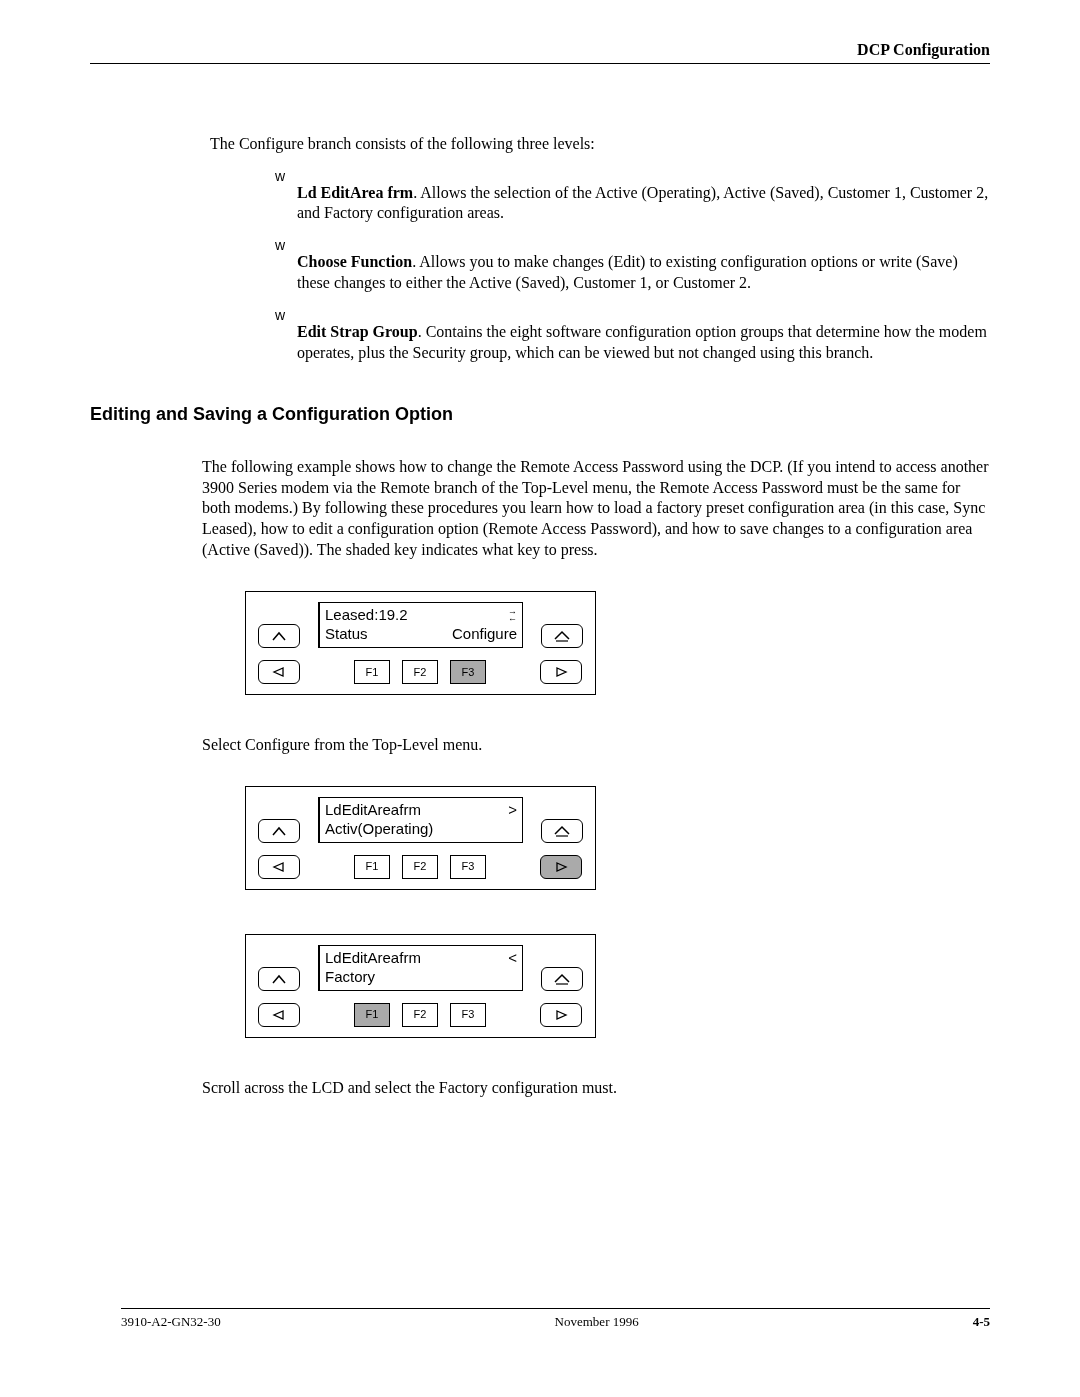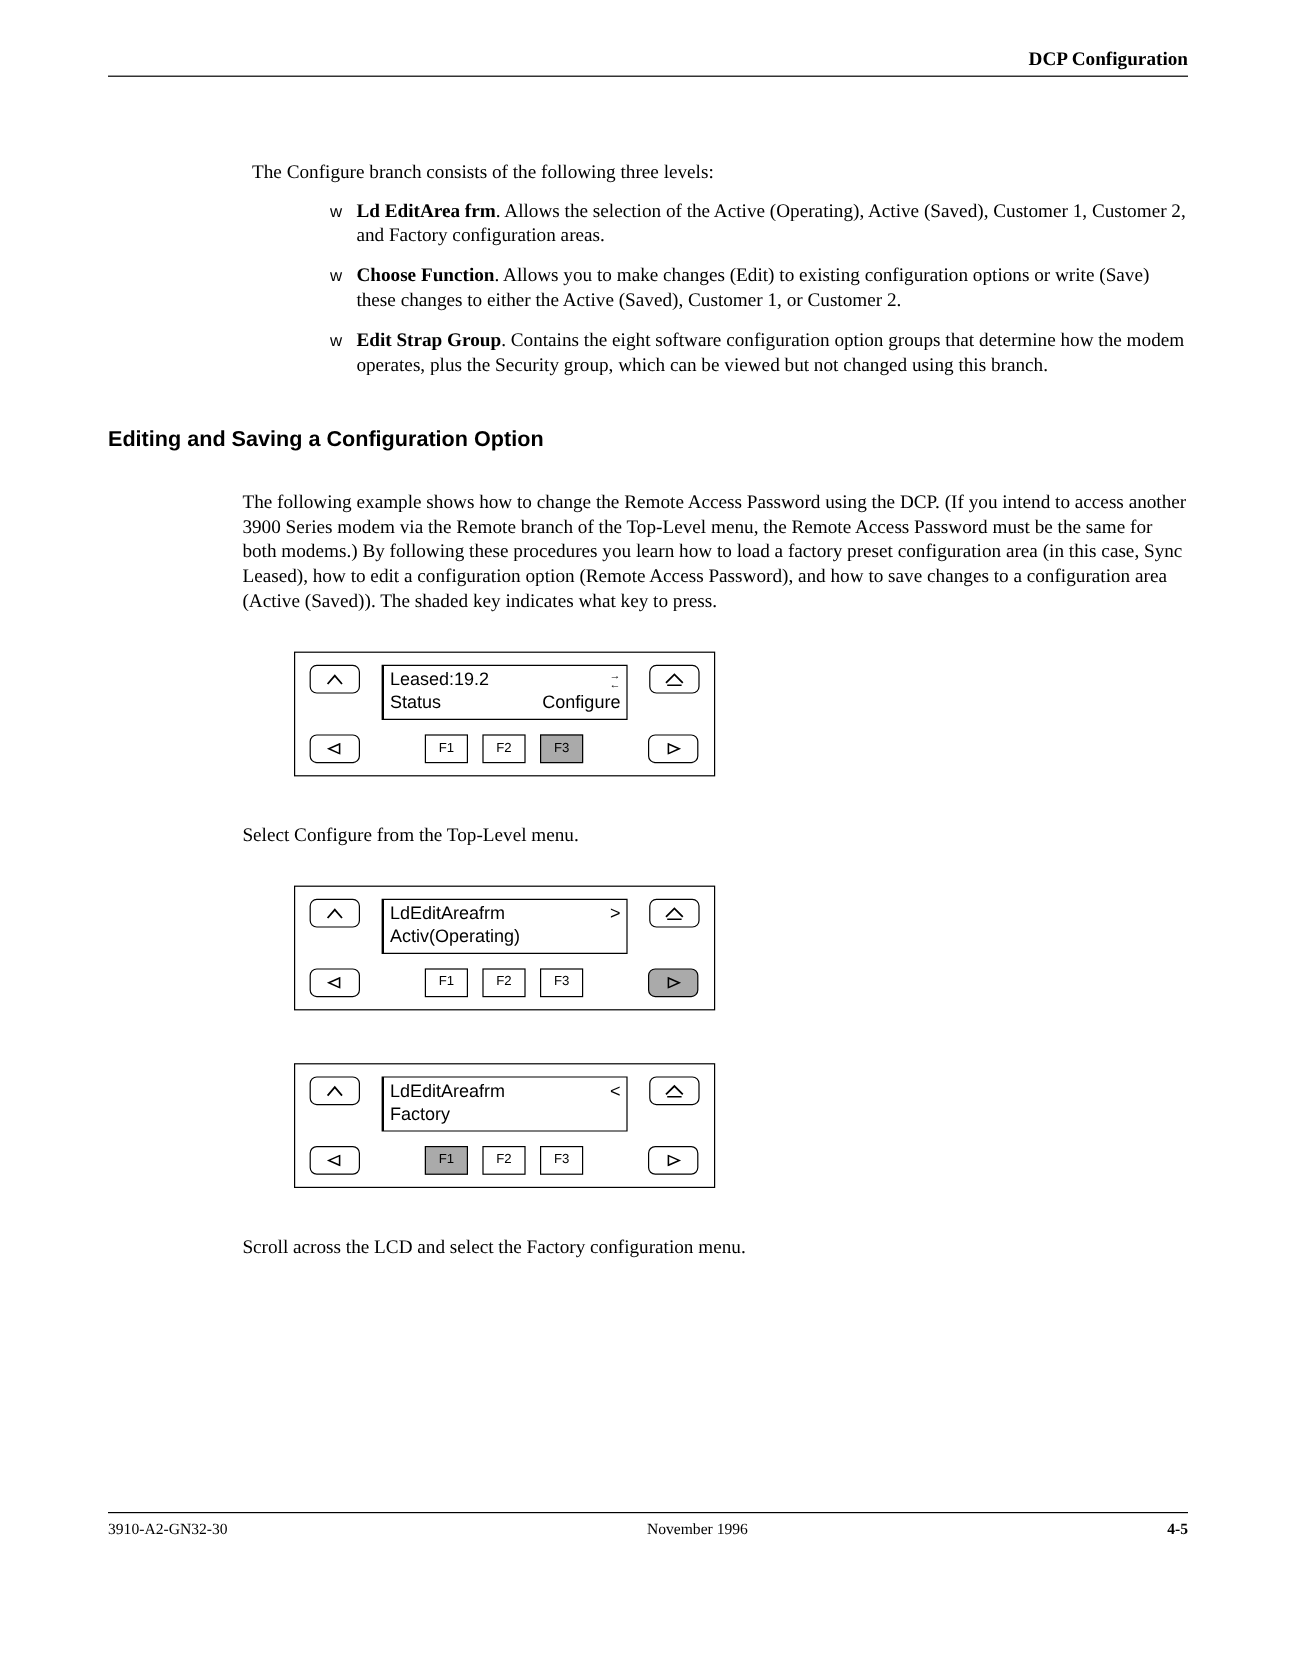--- a/index.html
+++ b/index.html
@@ -35,41 +35,42 @@
     margin-bottom: 12px;
   }
   .bullet-mark {
     width: 22px;
     flex-shrink: 0;
     font-family: Arial, Helvetica, sans-serif;
     font-size: 14px;
   }
   .bullet-text {
     flex: 1;
+    margin-top: 16px;
   }
   .section-heading {
     font-family: Arial, Helvetica, sans-serif;
     font-weight: bold;
     font-size: 18px;
     margin-bottom: 30px;
   }
   .para {
     margin-left: 112px;
     margin-bottom: 30px;
   }
   .lcd-block {
     display: inline-block;
     margin-left: 155px;
     border: 1.5px solid #000;
     padding: 10px 12px;
     margin-bottom: 24px;
   }
   .lcd-row {
     display: flex;
-    align-items: flex-start;
+    align-items: flex-end;
     gap: 18px;
   }
   .lcd-row + .lcd-row {
     margin-top: 12px;
   }
   .side-btn {
     width: 40px;
     height: 22px;
     border: 1.5px solid #000;
     border-radius: 6px;
@@ -119,20 +120,21 @@
   .fkey.shaded {
     background: #aaa;
   }
   .footer-region {
     border-top: 1.5px solid #000;
     margin-top: 210px;
     padding-top: 5px;
     display: flex;
     justify-content: space-between;
     font-size: 13px;
+    margin-left: 31px;
   }
   .footer-right {
     font-weight: bold;
     text-align: center;
   }
   .arrows-stack {
     font-size: 9px;
     line-height: 7px;
     letter-spacing: 0;
   }
@@ -302,21 +304,21 @@
       <div class="fkey">F3</div>
     </div>
     <div class="side-btn">
       <svg width="16" height="10" viewBox="0 0 16 10">
           <path d="M4 1 L13 5 L4 9 Z" fill="none" stroke="#000" stroke-width="1.3"></path>
         </svg>
     </div>
   </div>
 </div>
 
-<p class="para">Scroll across the LCD and select the Factory configuration menu.</p>
+<p class="para">Scroll across the LCD and select the Factory configuration must.</p>
 
 
 <div class="footer-region">
   <span>3910-A2-GN32-30</span>
   <span>November 1996</span>
   <span class="footer-right">4-5</span>
 </div>
 
 
 

